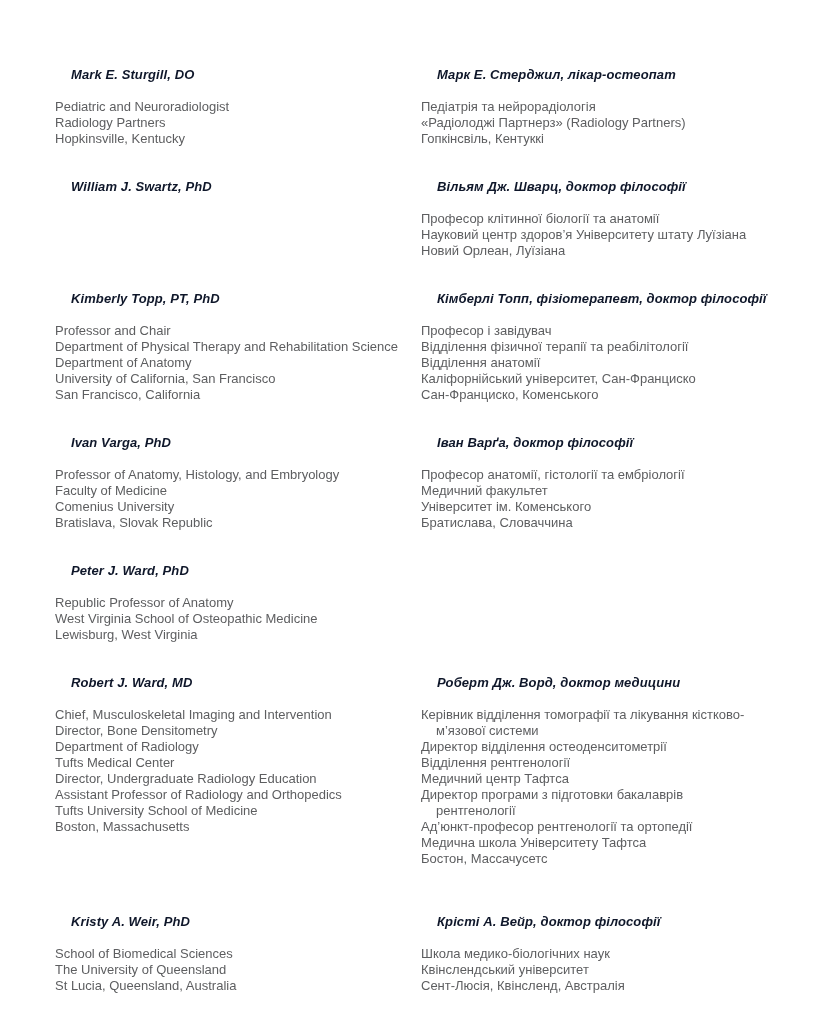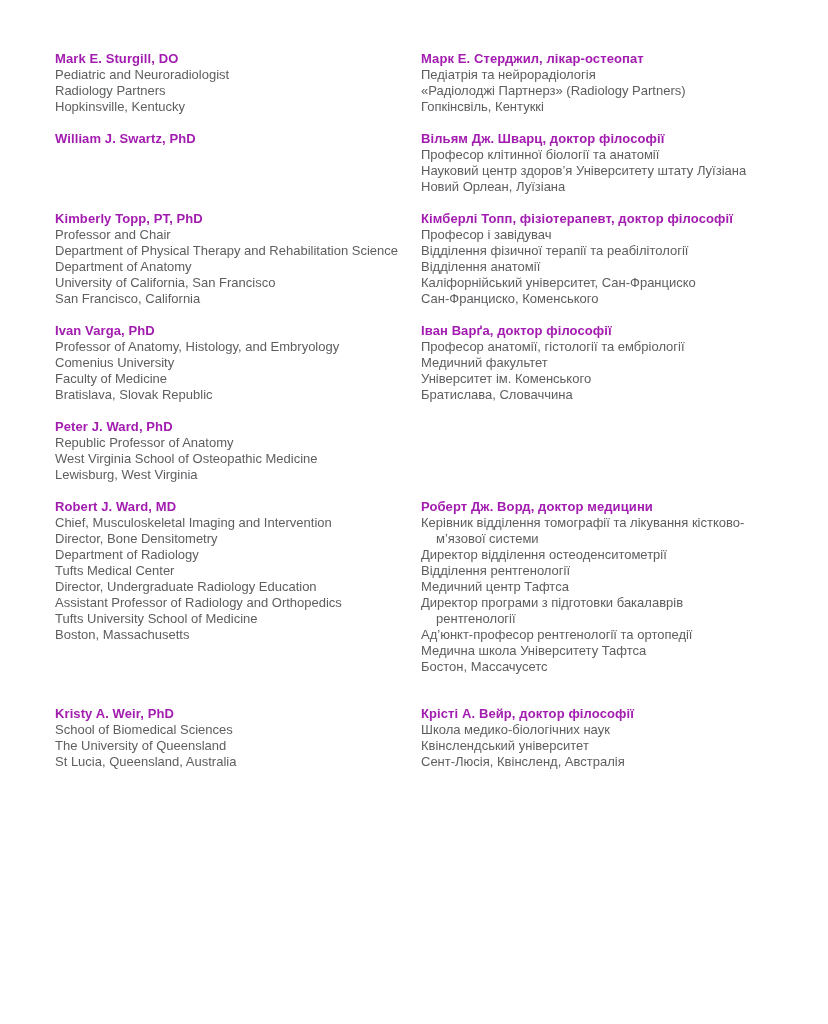--- a/index.html
+++ b/index.html
@@ -39,25 +39,26 @@
   .col.en {
     width: 366px;
     flex: none;
     padding-right: 12px;
   }
   .col.uk {
     width: 384px;
     flex: none;
   }
   .name {
-    margin: 0;
+    margin: 16px;
     font-size: 13px;
     font-weight: bold;
-    color: #a21caf;
+    color: #0f172a;
     letter-spacing: 0.1px;
+    font-style: italic;
   }
   .line {
     margin: 0;
   }
   .line.indent {
     padding-left: 15px;
   }
 </style>
 </head>
 <body>
@@ -118,22 +119,22 @@
             <p class="line">Сан-Франциско, Коменського</p>
           </div>
     </div>
   </section>
 
   <section class="row">
     <div class="col en">
       <h3 class="name">Ivan Varga, PhD</h3>
       <div class="lines">
             <p class="line">Professor of Anatomy, Histology, and Embryology</p>
+            <p class="line">Faculty of Medicine</p>
             <p class="line">Comenius University</p>
-            <p class="line">Faculty of Medicine</p>
             <p class="line">Bratislava, Slovak Republic</p>
           </div>
     </div>
     <div class="col uk">
       <h3 class="name">Іван Варґа, доктор філософії</h3>
       <div class="lines">
             <p class="line">Професор анатомії, гістології та ембріології</p>
             <p class="line">Медичний факультет</p>
             <p class="line">Університет ім. Коменського</p>
             <p class="line">Братислава, Словаччина</p>

